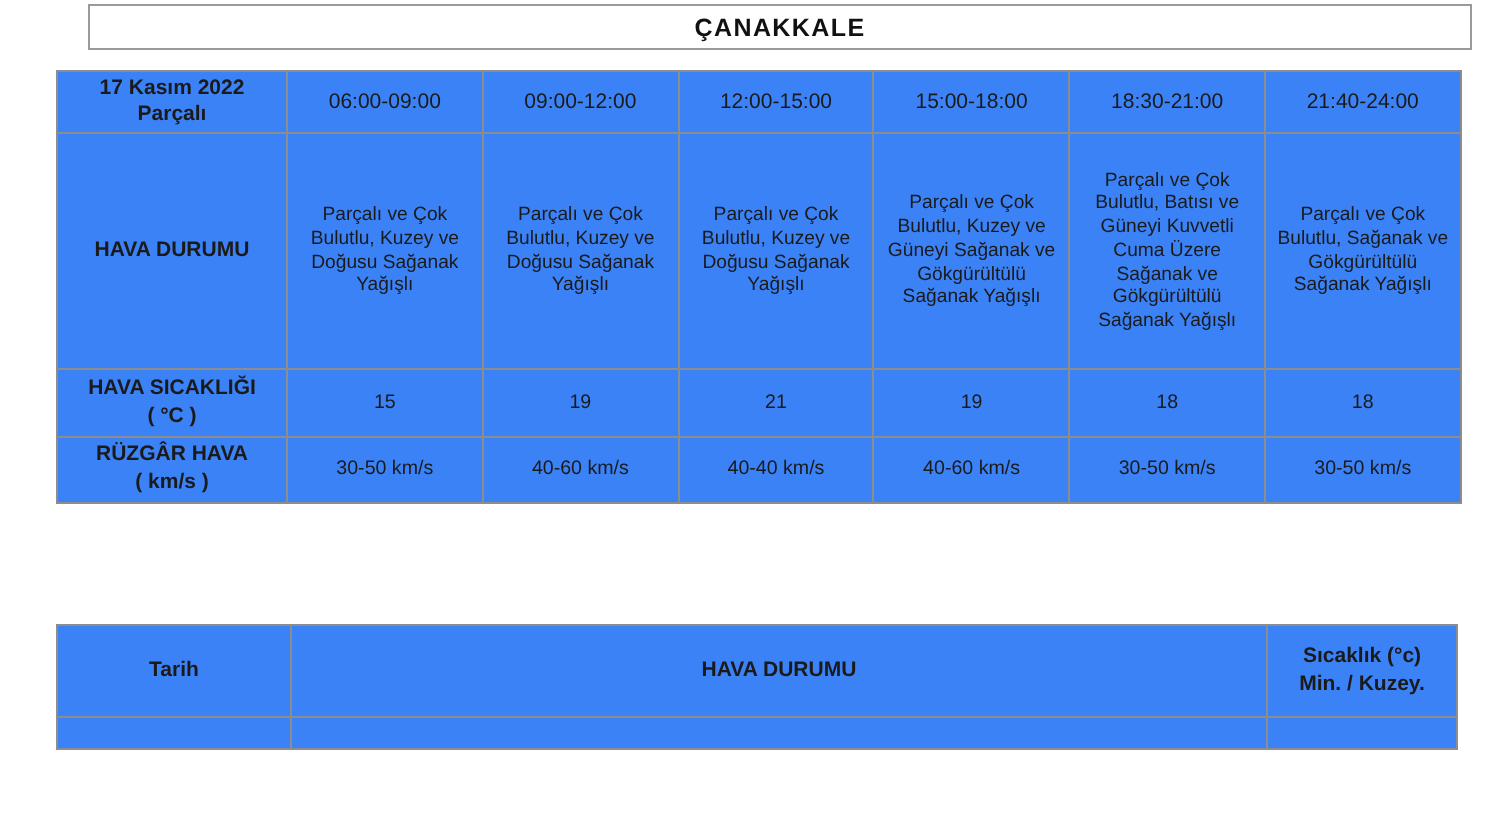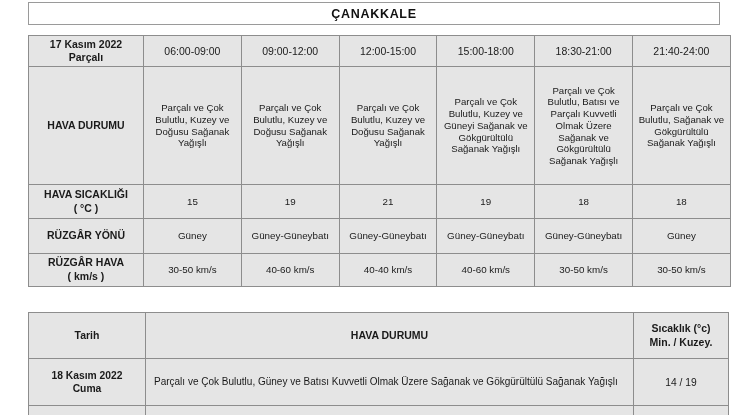--- a/index.html
+++ b/index.html
@@ -12,21 +12,21 @@
     height: 415px;
     overflow: hidden;
     font-family: "Liberation Sans", sans-serif;
     color: #1a1a1a;
     -webkit-font-smoothing: antialiased;
   }
 
   
   #title-banner {
     position: absolute;
-    left: 28px;
+    left: 44px;
     top: 2px;
     width: 692px;
     height: 23px;
     border: 1px solid #9a9a9a;
     background: #ffffff;
     box-sizing: border-box;
     display: flex;
     align-items: center;
     justify-content: center;
   }
@@ -35,21 +35,21 @@
     font-weight: bold;
     letter-spacing: 0.7px;
     color: #111111;
   }
 
   
   .wx-table {
     position: absolute;
     border-collapse: collapse;
     table-layout: fixed;
-    background: #e5e5e5;
+    background: #3b82f6;
   }
   .wx-table td, .wx-table th {
     border: 1px solid #8d8d8d;
     box-sizing: border-box;
     padding: 2px 3px;
     vertical-align: middle;
     text-align: center;
     font-weight: normal;
   }
 
@@ -159,46 +159,37 @@
       <td class="hdr-slot">18:30-21:00</td>
       <td class="hdr-slot">21:40-24:00</td>
     </tr>
 
     <tr class="cond-row">
       <td class="row-label">HAVA DURUMU</td>
       <td class="cond-cell">Parçalı ve Çok Bulutlu, Kuzey ve Doğusu Sağanak Yağışlı</td>
       <td class="cond-cell">Parçalı ve Çok Bulutlu, Kuzey ve Doğusu Sağanak Yağışlı</td>
       <td class="cond-cell">Parçalı ve Çok Bulutlu, Kuzey ve Doğusu Sağanak Yağışlı</td>
       <td class="cond-cell">Parçalı ve Çok Bulutlu, Kuzey ve Güneyi Sağanak ve Gökgürültülü Sağanak Yağışlı</td>
-      <td class="cond-cell">Parçalı ve Çok Bulutlu, Batısı ve Parçalı Kuvvetli Olmak Üzere Sağanak ve Gökgürültülü Sağanak Yağışlı</td>
+      <td class="cond-cell">Parçalı ve Çok Bulutlu, Batısı ve Güneyi Kuvvetli Cuma Üzere Sağanak ve Gökgürültülü Sağanak Yağışlı</td>
       <td class="cond-cell">Parçalı ve Çok Bulutlu, Sağanak ve Gökgürültülü Sağanak Yağışlı</td>
     </tr>
 
     <tr class="temp-row">
       <td class="row-label">
         <div>HAVA SICAKLIĞI</div>
         <div>( °C )</div>
       </td>
       <td class="temp-cell">15</td>
       <td class="temp-cell">19</td>
       <td class="temp-cell">21</td>
       <td class="temp-cell">19</td>
       <td class="temp-cell">18</td>
       <td class="temp-cell">18</td>
     </tr>
 
-    <tr class="winddir-row">
-      <td class="row-label">RÜZGÂR YÖNÜ</td>
-      <td class="wind-dir-cell">Güney</td>
-      <td class="wind-dir-cell">Güney-Güneybatı</td>
-      <td class="wind-dir-cell">Güney-Güneybatı</td>
-      <td class="wind-dir-cell">Güney-Güneybatı</td>
-      <td class="wind-dir-cell">Güney-Güneybatı</td>
-      <td class="wind-dir-cell">Güney</td>
-    </tr>
 
     <tr class="windspd-row">
       <td class="row-label">
         <div>RÜZGÂR HAVA</div>
         <div>( km/s )</div>
       </td>
       <td class="wind-spd-cell">30-50 km/s</td>
       <td class="wind-spd-cell">40-60 km/s</td>
       <td class="wind-spd-cell">40-40 km/s</td>
       <td class="wind-spd-cell">40-60 km/s</td>
@@ -217,28 +208,20 @@
   <tbody>
     <tr>
       <td class="d-hdr">Tarih</td>
       <td class="d-hdr">HAVA DURUMU</td>
       <td class="d-hdr">
         <div>Sıcaklık (°c)</div>
         <div>Min. / Kuzey.</div>
       </td>
     </tr>
 
-    <tr class="d-row">
-      <td class="d-date">
-        <div>18 Kasım 2022</div>
-        <div>Cuma</div>
-      </td>
-      <td class="d-cond">Parçalı ve Çok Bulutlu, Güney ve Batısı Kuvvetli Olmak Üzere Sağanak ve Gökgürültülü Sağanak Yağışlı</td>
-      <td class="d-temp">14 / 19</td>
-    </tr>
 
     <tr class="d-row-partial">
       <td></td>
       <td></td>
       <td></td>
     </tr>
   </tbody>
 </table>
 
 </body></html>

